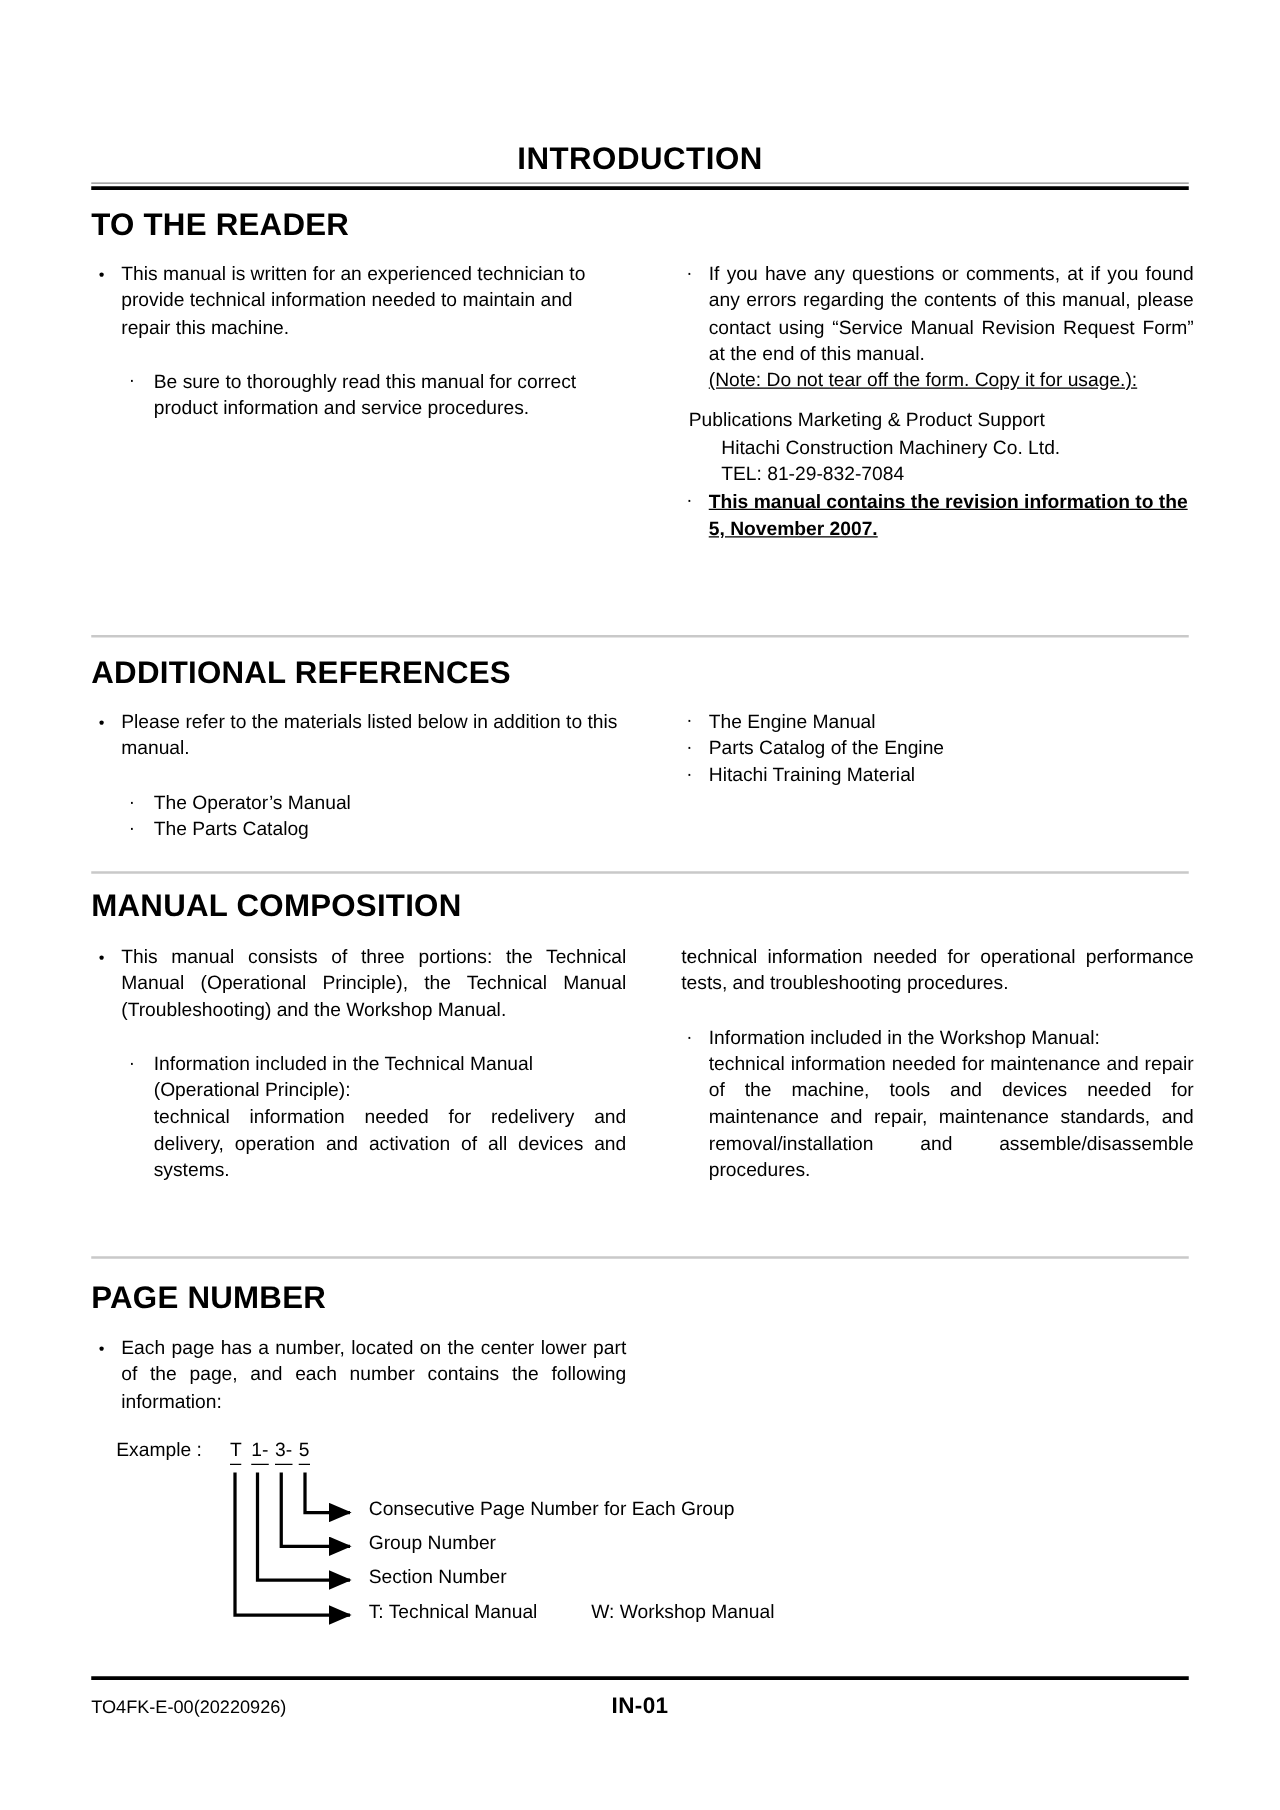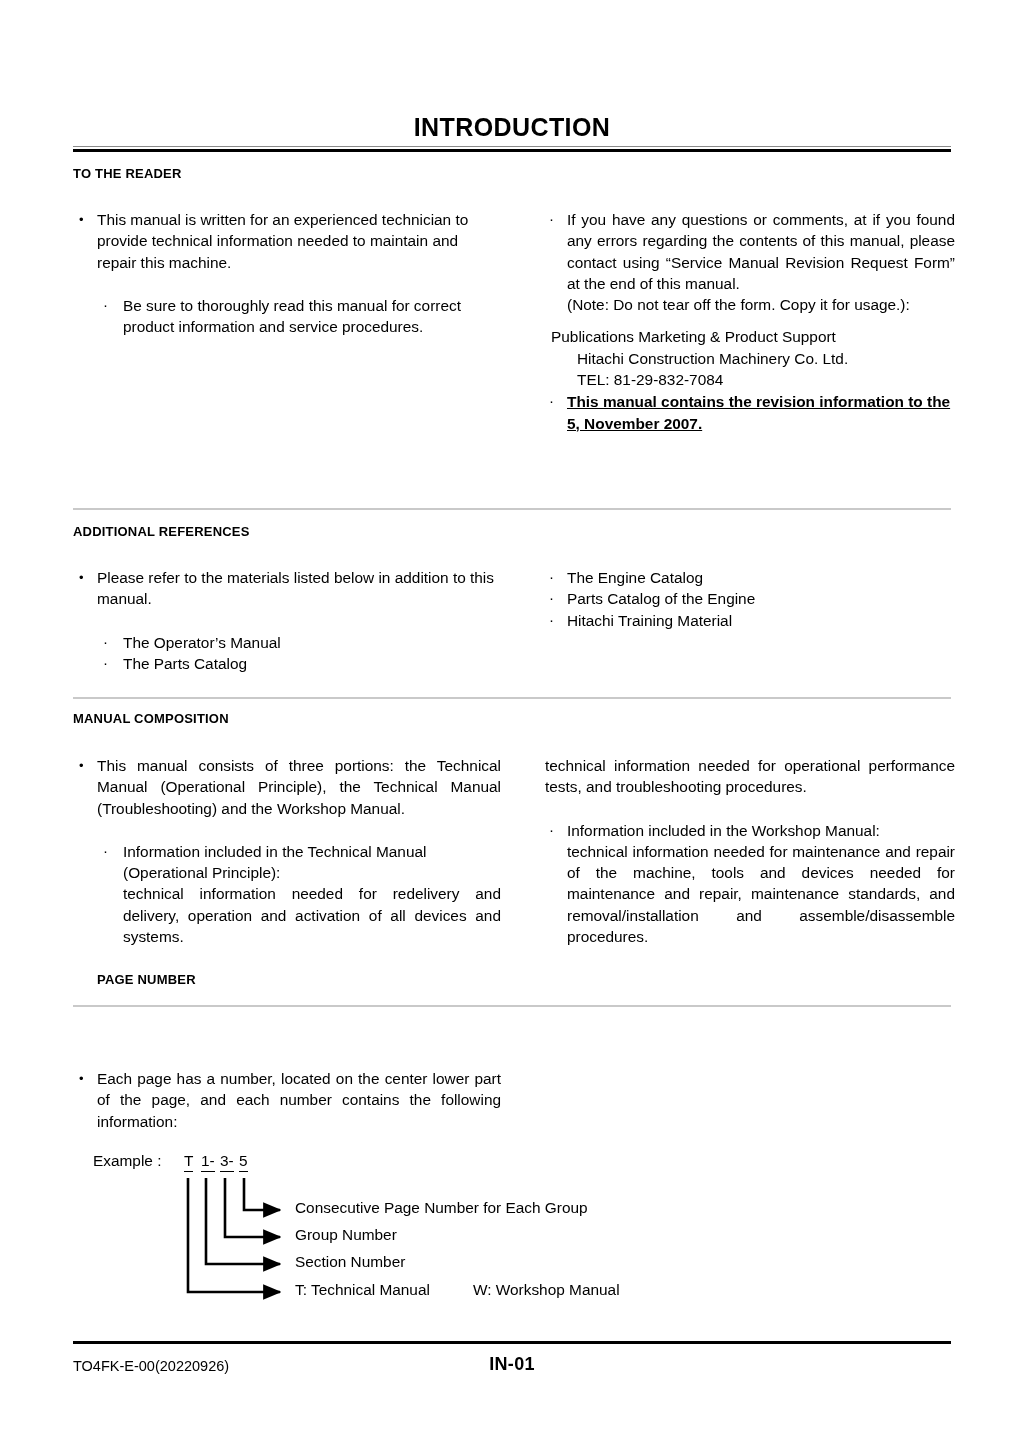--- a/index.html
+++ b/index.html
@@ -67,21 +67,21 @@
   .divider {
     position: absolute;
     left: 0;
     width: 878px;
     height: 2px;
     background: #c9c9c9;
   }
   .sec-title {
     position: absolute;
     left: 0;
-    font-size: 13px;
+    font-size: 25px;
     font-weight: bold;
     letter-spacing: 0.2px;
   }
 
   
   .col-left  { position: absolute; left: 4px;   width: 424px; }
   .col-right { position: absolute; left: 472px; width: 410px; }
 
   .bullet-row {
     position: relative;
@@ -200,21 +200,21 @@
         <span class="mark">·</span>
         <span class="txt">Be sure to thoroughly read this manual for correct product information and service procedures.</span>
       </div>
     </div>
 
     <div class="col-right" style="top:209px;">
       <div class="bullet-row just" style="padding-left:22px;">
         <span class="mark tick">·</span>
         <span class="txt">If you have any questions or comments, at if you found any errors regarding the contents of this manual, please contact using “Service Manual Revision Request Form” at the end of this manual.</span>
       </div>
-      <div class="plain-line" style="padding-left:22px; text-align:justify;">(Note: Do not tear off the form. Copy it for usage.):</div>
+      <div class="plain-line" style="padding-left:22px; text-align:justify;text-decoration:underline;">(Note: Do not tear off the form. Copy it for usage.):</div>
       <div class="plain-line" style="padding-left:6px; margin-top:11px;">Publications Marketing &amp; Product Support</div>
       <div class="plain-line indent-1" style="padding-left:32px;">Hitachi Construction Machinery Co. Ltd.</div>
       <div class="plain-line indent-1" style="padding-left:32px;">TEL: 81-29-832-7084</div>
       <div class="bullet-row" style="padding-left:22px; margin-top:1px;">
         <span class="mark tick">·</span>
         <span class="txt bold-ul">This manual contains the revision information to the 5, November 2007.</span>
       </div>
     </div>
 
     <div class="divider" style="top:508px;"></div>
@@ -231,21 +231,21 @@
       </div>
       <div class="sub-row">
         <span class="mark">·</span>
         <span class="txt">The Parts Catalog</span>
       </div>
     </div>
 
     <div class="col-right" style="top:567px;">
       <div class="bullet-row" style="padding-left:22px;">
         <span class="mark tick">·</span>
-        <span class="txt">The Engine Catalog</span>
+        <span class="txt">The Engine Manual</span>
       </div>
       <div class="bullet-row" style="padding-left:22px;">
         <span class="mark tick">·</span>
         <span class="txt">Parts Catalog of the Engine</span>
       </div>
       <div class="bullet-row" style="padding-left:22px;">
         <span class="mark tick">·</span>
         <span class="txt">Hitachi Training Material</span>
       </div>
     </div>
@@ -271,21 +271,21 @@
       </div>
       <div class="plain-line" style="text-align:justify;">technical information needed for operational performance tests, and troubleshooting procedures.</div>
       <div class="bullet-row" style="padding-left:22px; margin-top:22px;">
         <span class="mark tick">·</span>
         <span class="txt">Information included in the Workshop Manual:</span>
       </div>
       <div class="plain-line" style="margin-left:22px; text-align:justify;">technical information needed for maintenance and repair of the machine, tools and devices needed for maintenance and repair, maintenance standards, and removal/installation and assemble/disassemble procedures.</div>
     </div>
 
     <div class="divider" style="top:1005px;"></div>
-    <div class="sec-title" style="top:972px;margin-left:24px;">PAGE NUMBER</div>
+    <div class="sec-title" style="top:1024px;">PAGE NUMBER</div>
 
     <div class="col-left" style="top:1068px;">
       <div class="bullet-row just">
         <span class="mark dot">•</span>
         <span class="txt">Each page has a number, located on the center lower part of the page, and each number contains the following information:</span>
       </div>
     </div>
 
     <div class="diagram" style="top:1152px;text-decoration:underline;">
       <div class="example-label">Example :</div>

